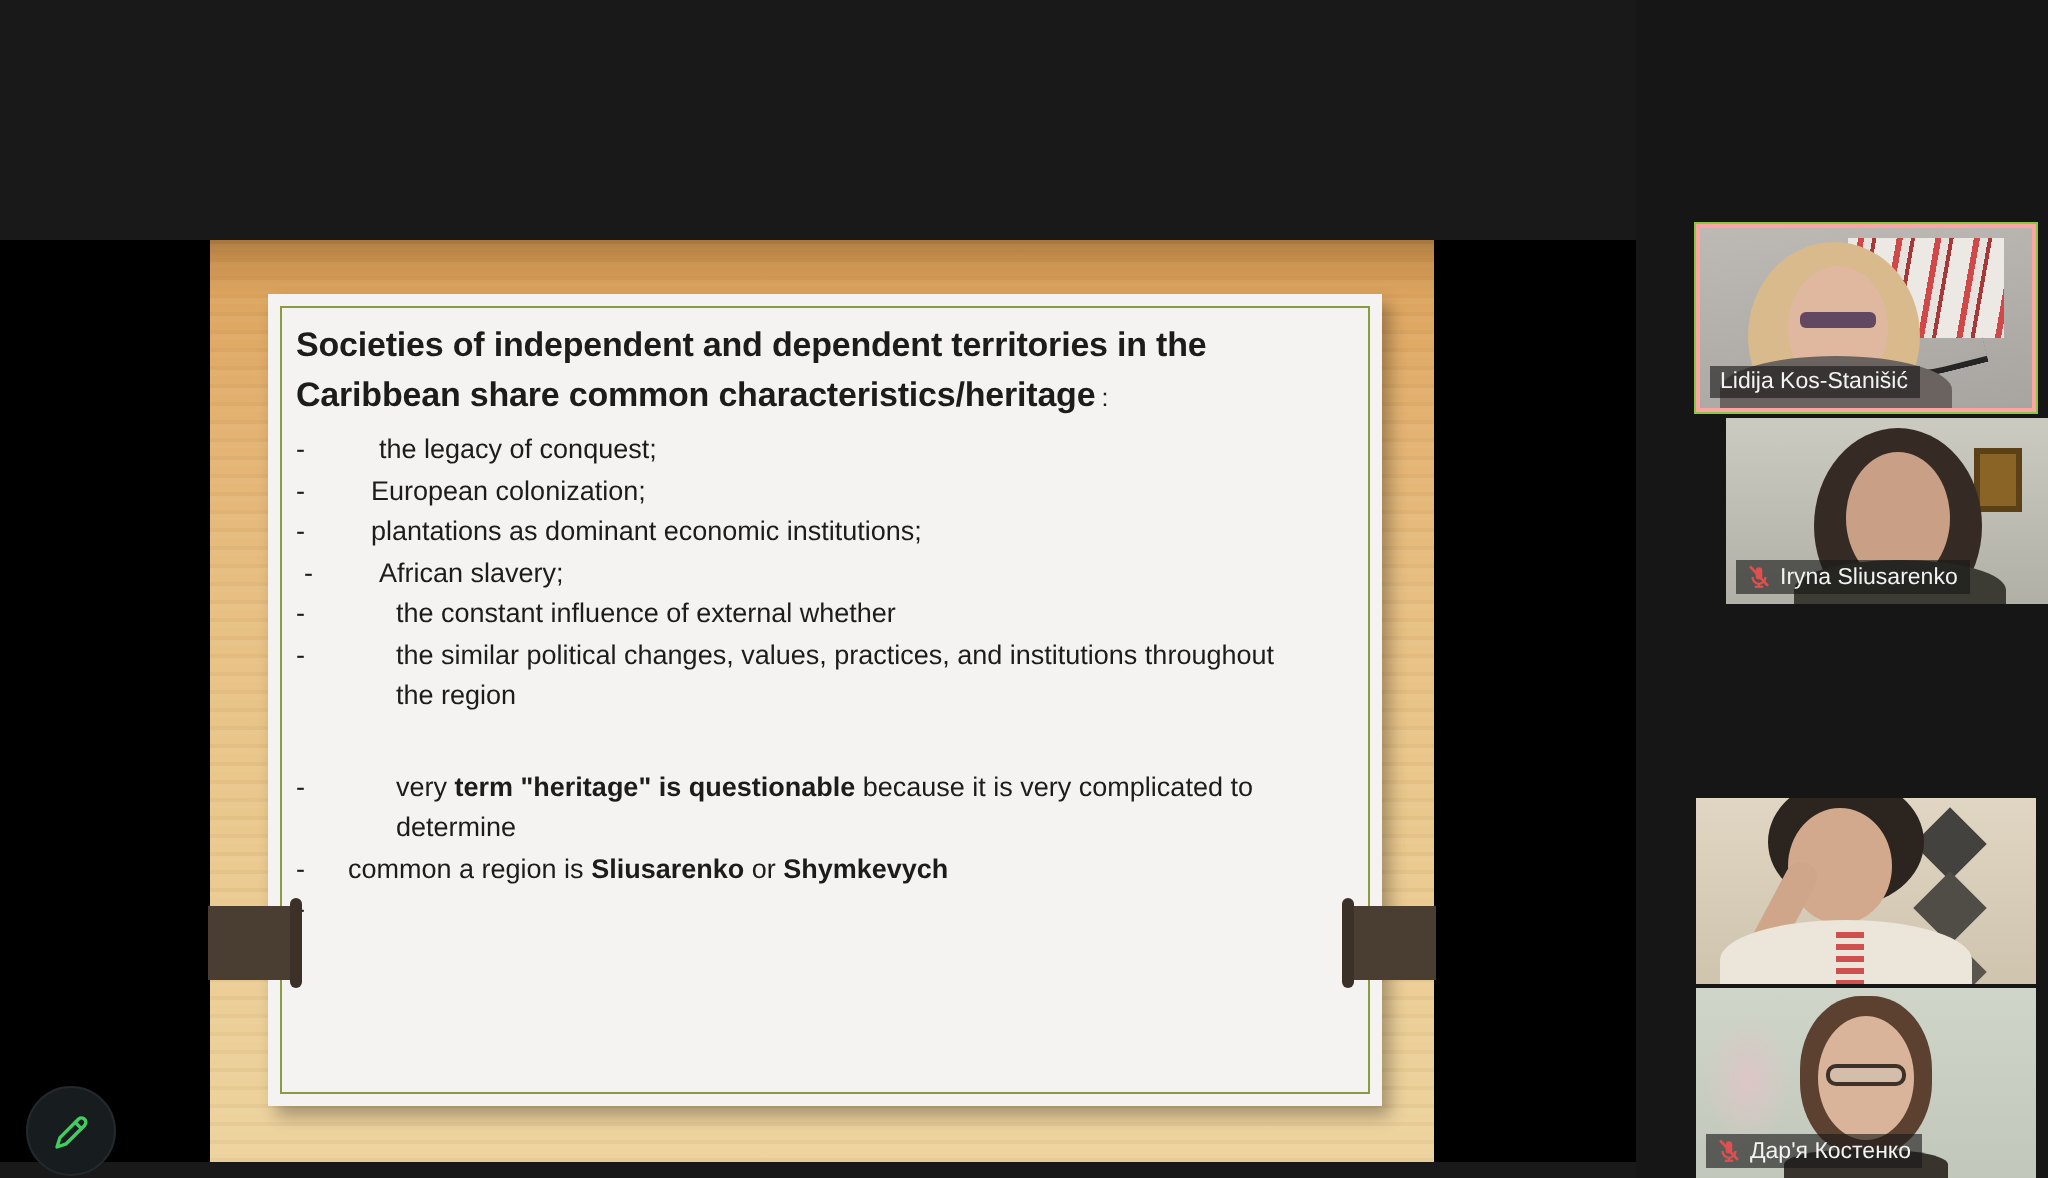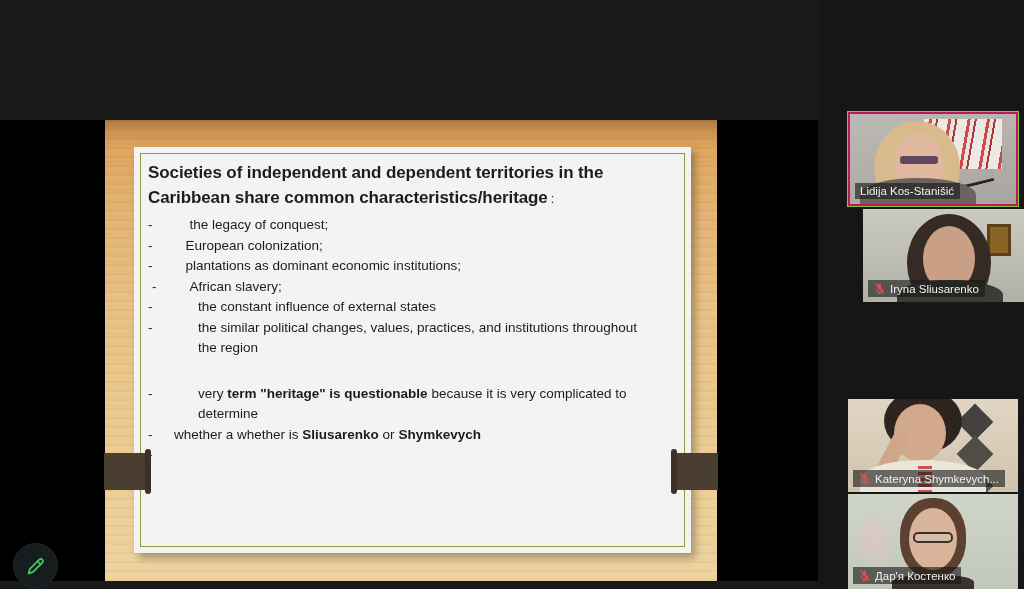--- a/index.html
+++ b/index.html
@@ -42,21 +42,21 @@
   .clip-cap.right { right:40px; }
 
   
   .annotate { position:absolute; left:13px; top:423px; width:45px; height:45px; border-radius:50%;
               background:#171c1e; border:1px solid #23292c; display:flex; align-items:center;
               justify-content:center; cursor:pointer; }
 
   
   .panel { position:absolute; left:818px; top:0; width:206px; height:589px; background:#161616; }
   .tile { position:absolute; left:30px; width:170px; background:#333; overflow:hidden; cursor:pointer; }
-  .tile.active { border:2px solid #be185d; box-shadow:0 0 0 1px #8cc83e; }
+  .tile.active { border:2px solid #fca5a5; box-shadow:0 0 0 1px #8cc83e; }
   .t1 { top:112px; height:94px; }
   .t2 { top:209px; height:93px;margin-left:15px; }
   .t3 { top:304px; height:93px; }
   .t4 { top:399px; height:93px; }
   .t5 { top:494px; height:95px; }
 
   .art { position:absolute; inset:0; }
   .art div { position:absolute; }
   .hair,.face,.hand { border-radius:50%; }
   .torso { border-radius:50% 50% 0 0; }
@@ -139,33 +139,33 @@
             <div class="bullet b-simple">
               <span class="dash">-</span>
               <span class="btext">plantations as dominant economic institutions;</span>
             </div>
             <div class="bullet b-simple b-pad">
               <span class="dash">-</span>
               <span class="btext">African slavery;</span>
             </div>
             <div class="bullet b-hang">
               <span class="dash">-</span>
-              <span class="btext">the constant influence of external states</span>
+              <span class="btext">the constant influence of external whether</span>
             </div>
             <div class="bullet b-hang">
               <span class="dash">-</span>
               <span class="btext">the similar political changes, values, practices, and institutions throughout the region</span>
             </div>
             <div class="bullet b-hang sp-before">
               <span class="dash">-</span>
               <span class="btext"><span>very </span><b>term "heritage" is questionable</b><span> because it is very complicated to determine</span></span>
             </div>
             <div class="bullet b-hang b-hang2">
               <span class="dash">-</span>
-              <span class="btext"><span>whether a whether is </span><b>Sliusarenko</b><span> or </span><b>Shymkevych</b></span>
+              <span class="btext"><span>common a region is </span><b>Sliusarenko</b><span> or </span><b>Shymkevych</b></span>
             </div>
             <div class="bullet b-hang">
               <span class="dash">-</span>
             </div>
           </div>
         </div>
       </div>
       <div class="clip-bar left"></div>
       <div class="clip-cap left"></div>
       <div class="clip-bar right"></div>
@@ -224,32 +224,20 @@
       <div class="art">
         <div class="dm dm1"></div>
         <div class="dm dm2"></div>
         <div class="dm dm3"></div>
         <div class="hair"></div>
         <div class="face"></div>
         <div class="arm"></div>
         <div class="torso"></div>
         <div class="embroidery"></div>
       </div>
-      <div class="nameplate">
-        <span class="mic">
-          <svg width="13" height="13" viewBox="0 0 16 16">
-              <rect x="6" y="2" width="4" height="7.5" rx="2" fill="#e05050"></rect>
-              <path d="M4 8 a4 4.2 0 0 0 8 0" stroke="#e05050" stroke-width="1.4" fill="none"></path>
-              <line x1="8" y1="12.2" x2="8" y2="14" stroke="#e05050" stroke-width="1.4"></line>
-              <line x1="5.4" y1="14" x2="10.6" y2="14" stroke="#e05050" stroke-width="1.4"></line>
-              <line x1="2.5" y1="1.5" x2="13.5" y2="13.5" stroke="#e05050" stroke-width="1.6"></line>
-            </svg>
-        </span>
-        <span>Kateryna Shymkevych...</span>
-      </div>
     </div>
 
     <div class="tile t5">
       <div class="art">
         <div class="blob"></div>
         <div class="hair"></div>
         <div class="face"></div>
         <div class="glasses"></div>
         <div class="torso"></div>
       </div>

